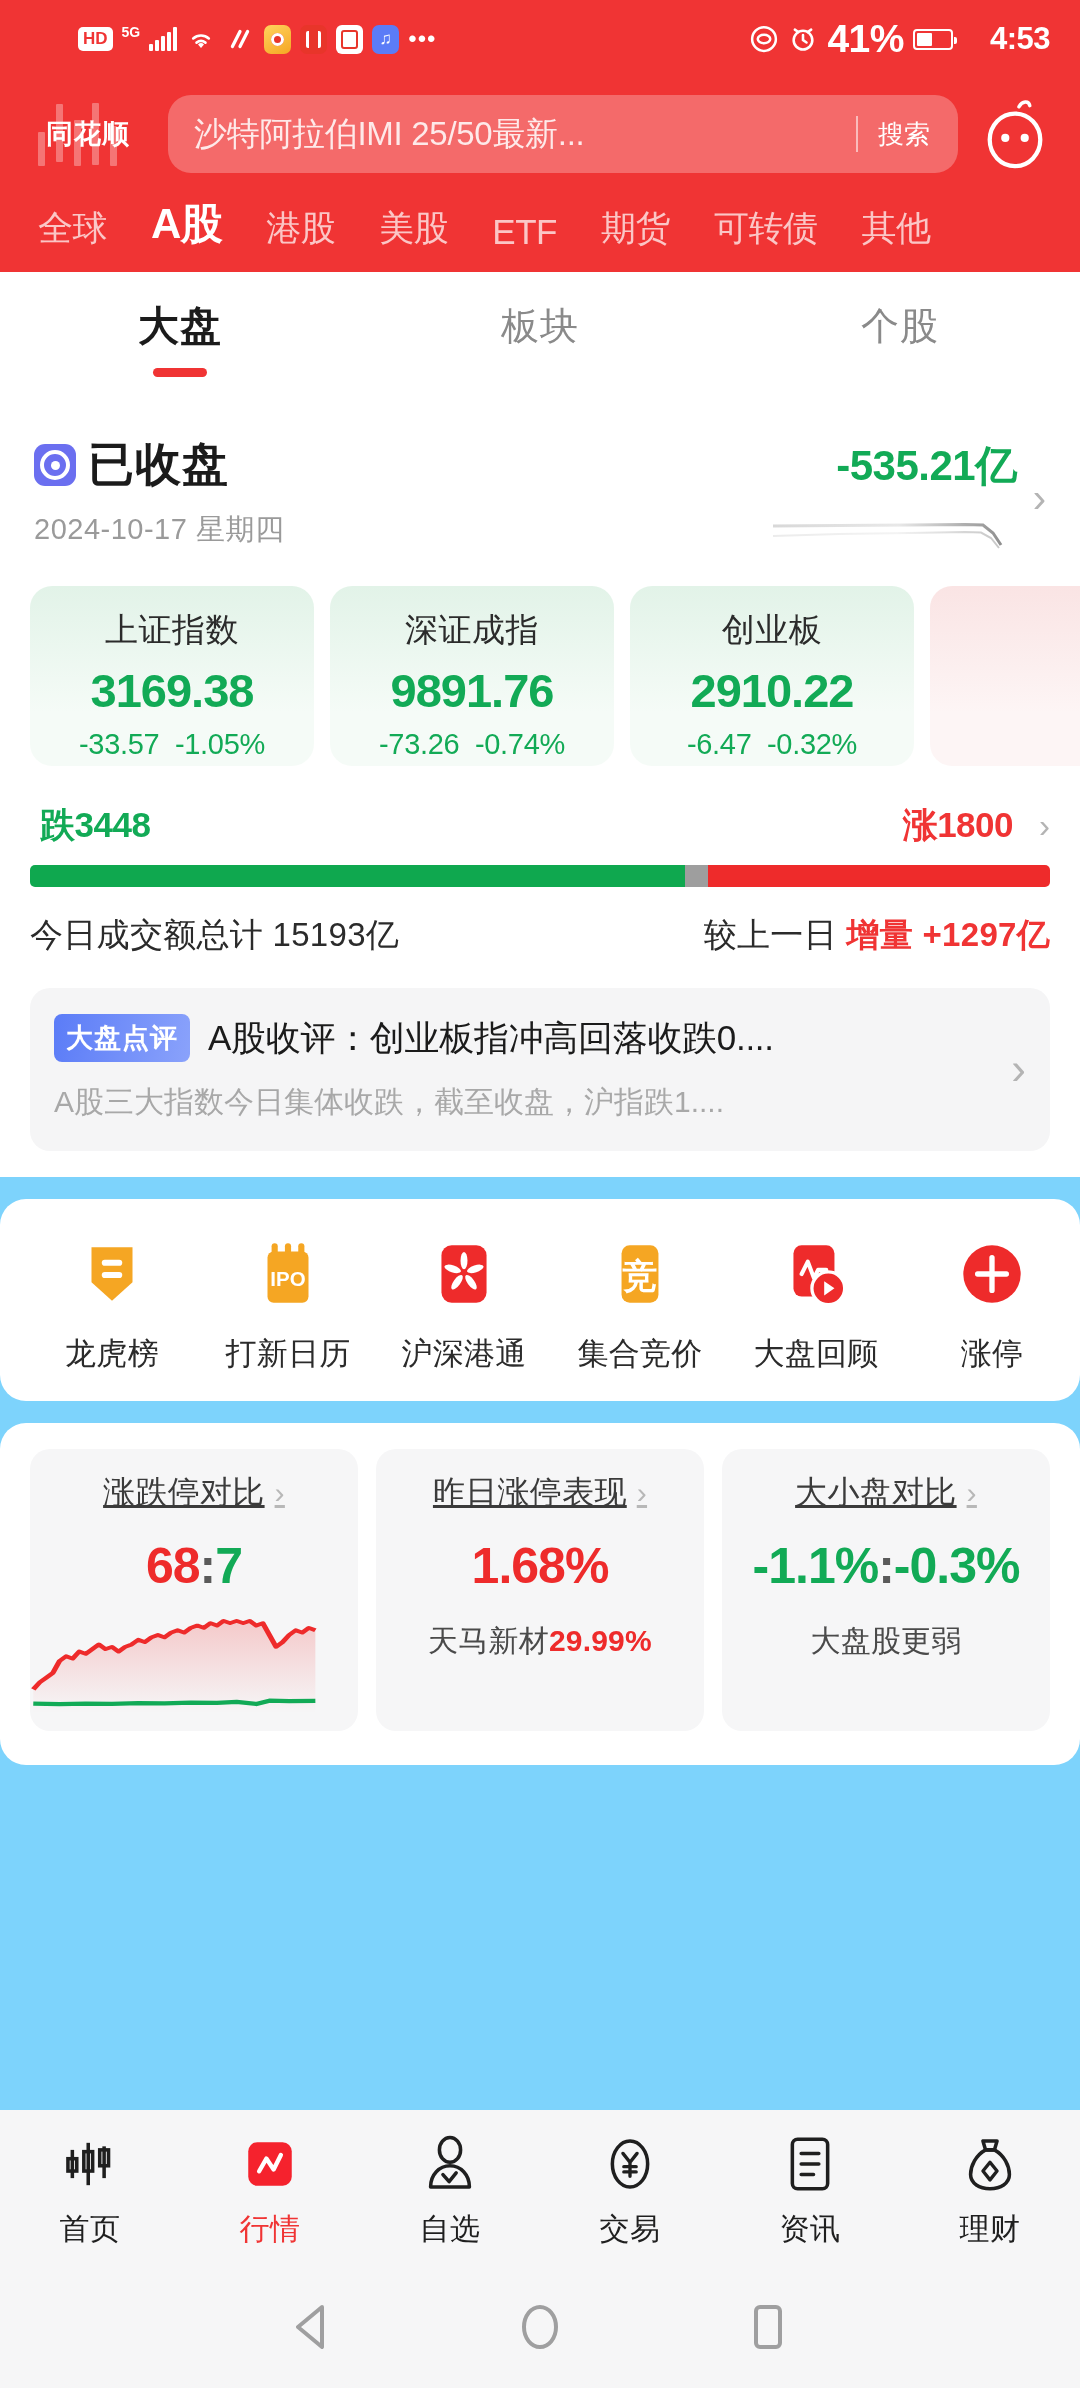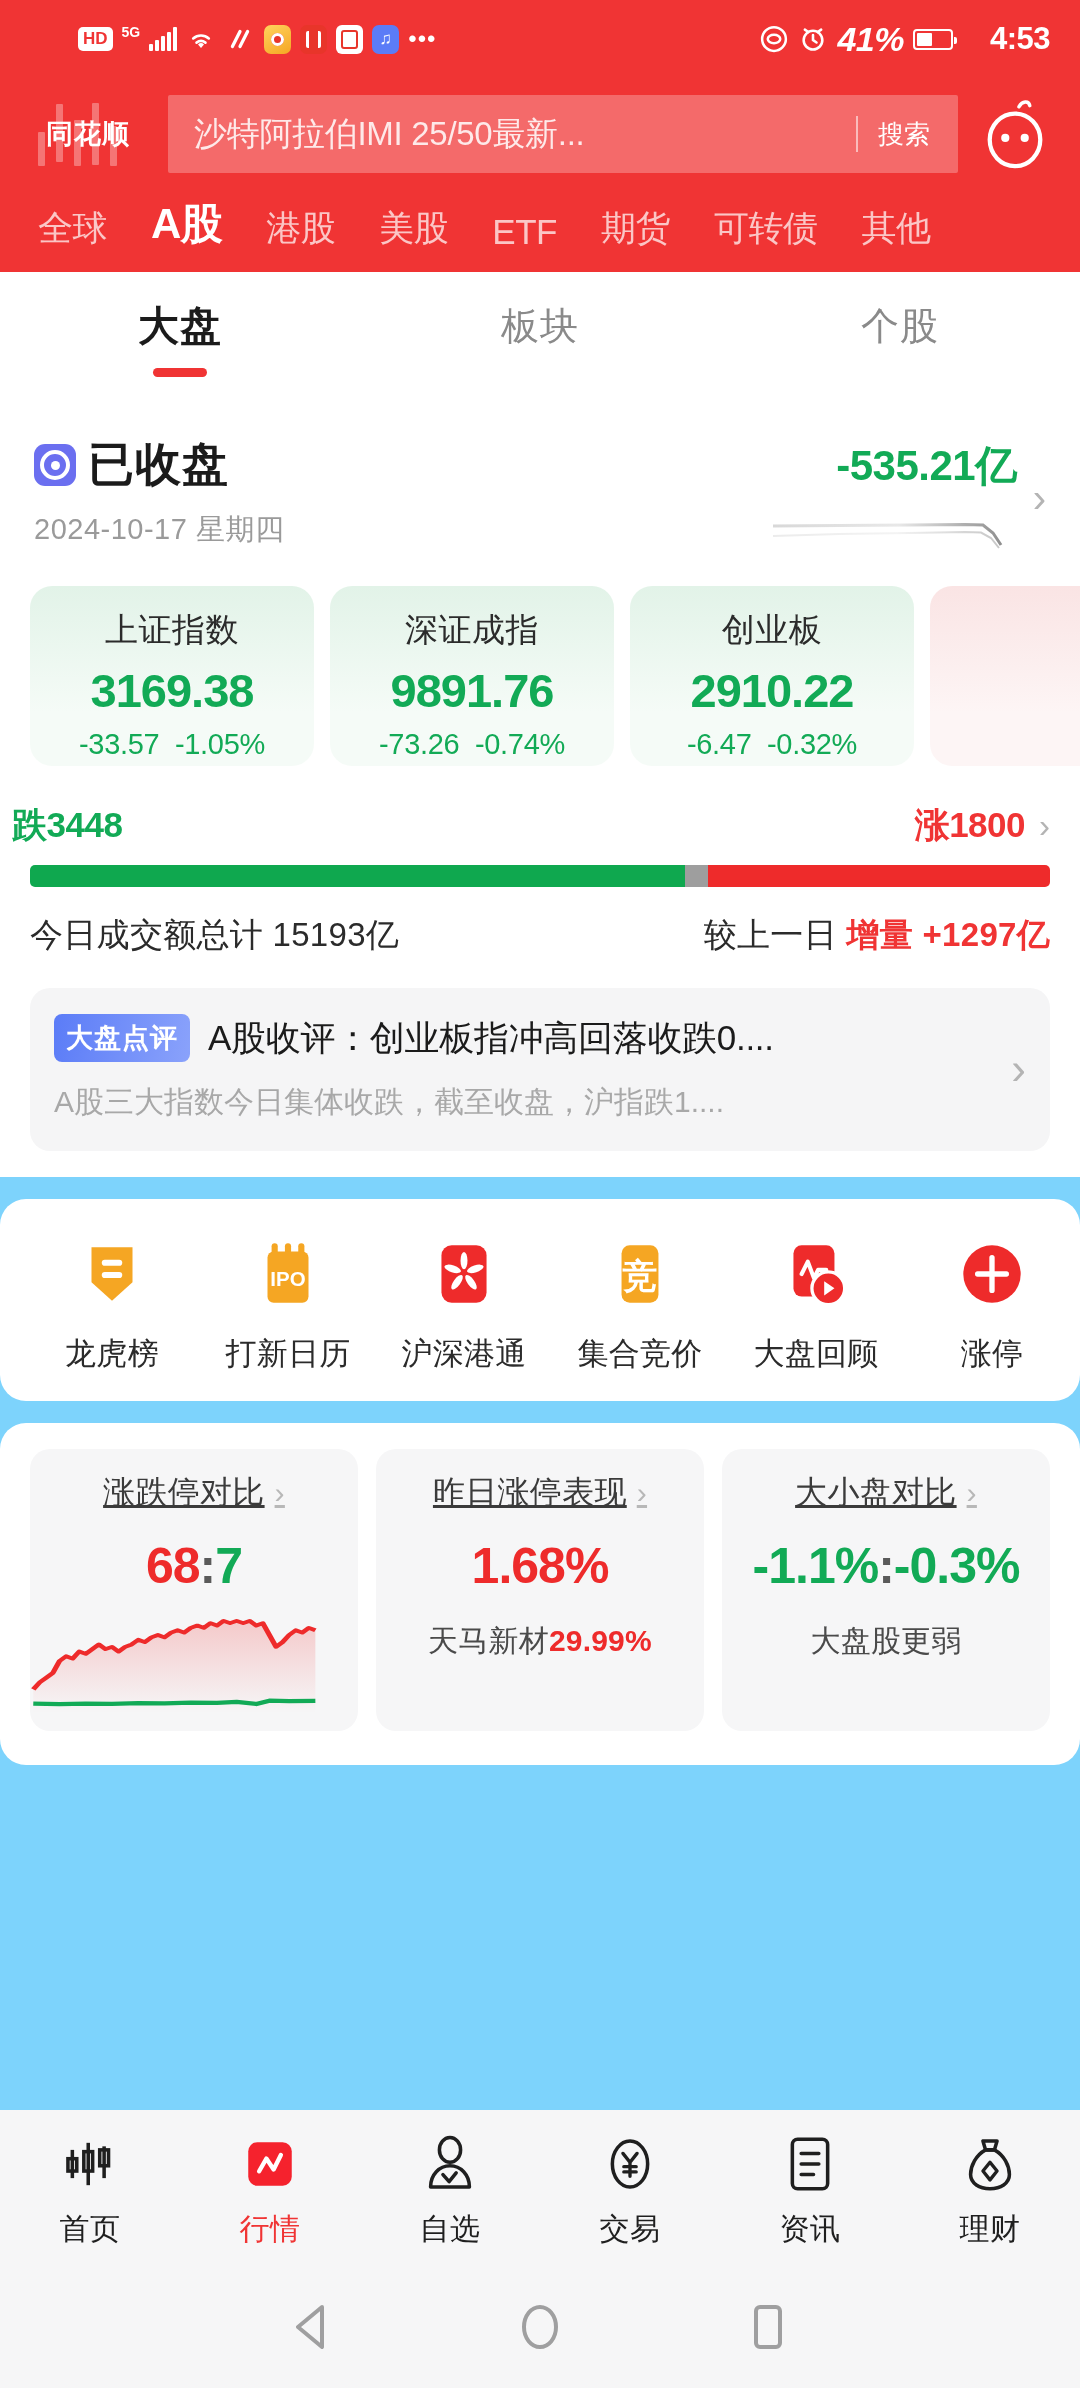--- a/index.html
+++ b/index.html
@@ -34,38 +34,38 @@
   .app-ico { width:27px; height:29px; border-radius:7px; display:block; }
   .ico-weibo { background:linear-gradient(150deg,#ffd45e,#f5a623); position:relative; }
   .ico-weibo::after{content:"";position:absolute;left:7px;top:8px;width:13px;height:13px;border-radius:50%;background:#e8352a;box-shadow:inset 0 0 0 3px #fff;}
   .ico-red { background:#e8352a; position:relative; }
   .ico-red::after{content:"";position:absolute;inset:6px;border-left:3px solid #fff;border-right:3px solid #fff;border-radius:2px;}
   .ico-stop { background:#fff; position:relative; border-radius:6px; }
   .ico-stop::after{content:"";position:absolute;left:5px;top:5px;right:5px;bottom:5px;border:2px solid #e8352a;border-radius:3px;}
   .ico-music { background:#5b7cf7; position:relative; }
   .ico-music::after{content:"\266B";position:absolute;inset:0;color:#fff;font-size:17px;display:flex;align-items:center;justify-content:center;}
   .sb-dots { font-size:24px; letter-spacing:1px; line-height:10px; }
-  .sb-pct { font-size:34px; font-weight:bold; letter-spacing:-0.5px;font-style:italic; }
+  .sb-pct { font-size:39px; font-weight:bold; letter-spacing:-0.5px; }
   .sb-batt { width:40px; height:21px; border:2.5px solid #fff; border-radius:4px; position:relative; display:flex; align-items:center; }
   .sb-batt::after{content:"";position:absolute;right:-6px;top:6px;width:3px;height:7px;background:#fff;border-radius:0 2px 2px 0;}
   .sb-batt i{display:block;height:13px;width:15px;background:#fff;margin-left:2px;border-radius:1px;}
   .sb-time { font-size:31px; font-weight:bold; letter-spacing:-0.5px;margin-left:28px; }
 
   
   .header { background:#f03434; flex:0 0 auto; padding:0 0 0 0; }
   .hrow { height:112px; display:flex; align-items:center; padding:0 26px; gap:18px; }
   .logo { width:124px; height:68px; position:relative; flex:0 0 auto; }
   .logo .txt { position:absolute; inset:0; display:flex; align-items:center; justify-content:center;
                color:#fff; font-size:27px; font-weight:bold; letter-spacing:1px; z-index:2; }
   .logo .cdl { position:absolute; bottom:2px; width:7px; background:rgba(255,255,255,.32); border-radius:1px; }
   .logo .c1{left:12px;height:34px;} .logo .c2{left:30px;height:58px;bottom:6px;}
   .logo .c3{left:48px;height:46px;} .logo .c4{left:66px;height:62px;bottom:3px;}
   .logo .c5{left:84px;height:40px;}
   .searchbar {
-    flex:1; height:78px; background:rgba(255,255,255,.27); border-radius:2px;
+    flex:1; height:78px; background:rgba(255,255,255,.27); border-radius:23px;
     display:flex; align-items:center; padding:0 0 0 26px;
   }
   .searchbar .q {
     flex:1; color:rgba(255,255,255,.85); font-size:33px; white-space:nowrap;
     overflow:hidden; text-overflow:ellipsis; letter-spacing:-0.3px;
   }
   .searchbar .sep { width:2px; height:36px; background:rgba(255,255,255,.55); margin:0 20px; flex:0 0 auto; }
   .searchbar .btn { color:#fff; font-size:26px; padding-right:28px; flex:0 0 auto; }
   .robot { width:78px; height:78px; flex:0 0 auto; display:flex; align-items:center; justify-content:center; }
 
@@ -110,21 +110,21 @@
     flex:0 0 284px; height:180px; border-radius:22px; padding:22px 0 0 0;
     background:linear-gradient(180deg,#e2f3e8 0%,#f5fbf7 70%);
     display:flex; flex-direction:column; align-items:center; gap:10px;
   }
   .idx.up { background:linear-gradient(180deg,#fae4e4 0%,#fdf5f5 70%); }
   .idx .nm { font-size:33px; color:#2b2b2b; letter-spacing:0.5px; }
   .idx .vl { font-size:47px; font-weight:bold; color:#12aa56; letter-spacing:-1px; }
   .idx .dl { font-size:29px; color:#12aa56; letter-spacing:-0.3px; }
 
   
-  .adrow { display:flex; align-items:baseline; padding:36px 30px 0 12px; }
+  .adrow { display:flex; align-items:baseline; padding:36px 30px 0 40px;gap:12px; }
   .ad-down { font-size:35px; font-weight:bold; color:#12aa56; letter-spacing:-0.5px; }
   .ad-up { margin-left:auto; font-size:35px; font-weight:bold; color:#f03434; letter-spacing:-0.5px; }
   .ad-chev { color:#b4b4b4; font-size:33px; font-weight:300; margin-left:14px; }
   .adbar { margin:16px 30px 0 30px; height:22px; border-radius:5px; overflow:hidden; display:flex; }
   .adbar .g { background:#0fa84f; }
   .adbar .n { background:#9e9e9e; }
   .adbar .r { background:#ee2b2b; }
 
   .turnrow { display:flex; align-items:baseline; padding:26px 30px 0 30px; }
   .turn-l { font-size:33px; color:#2b2b2b; letter-spacing:0.3px; }

